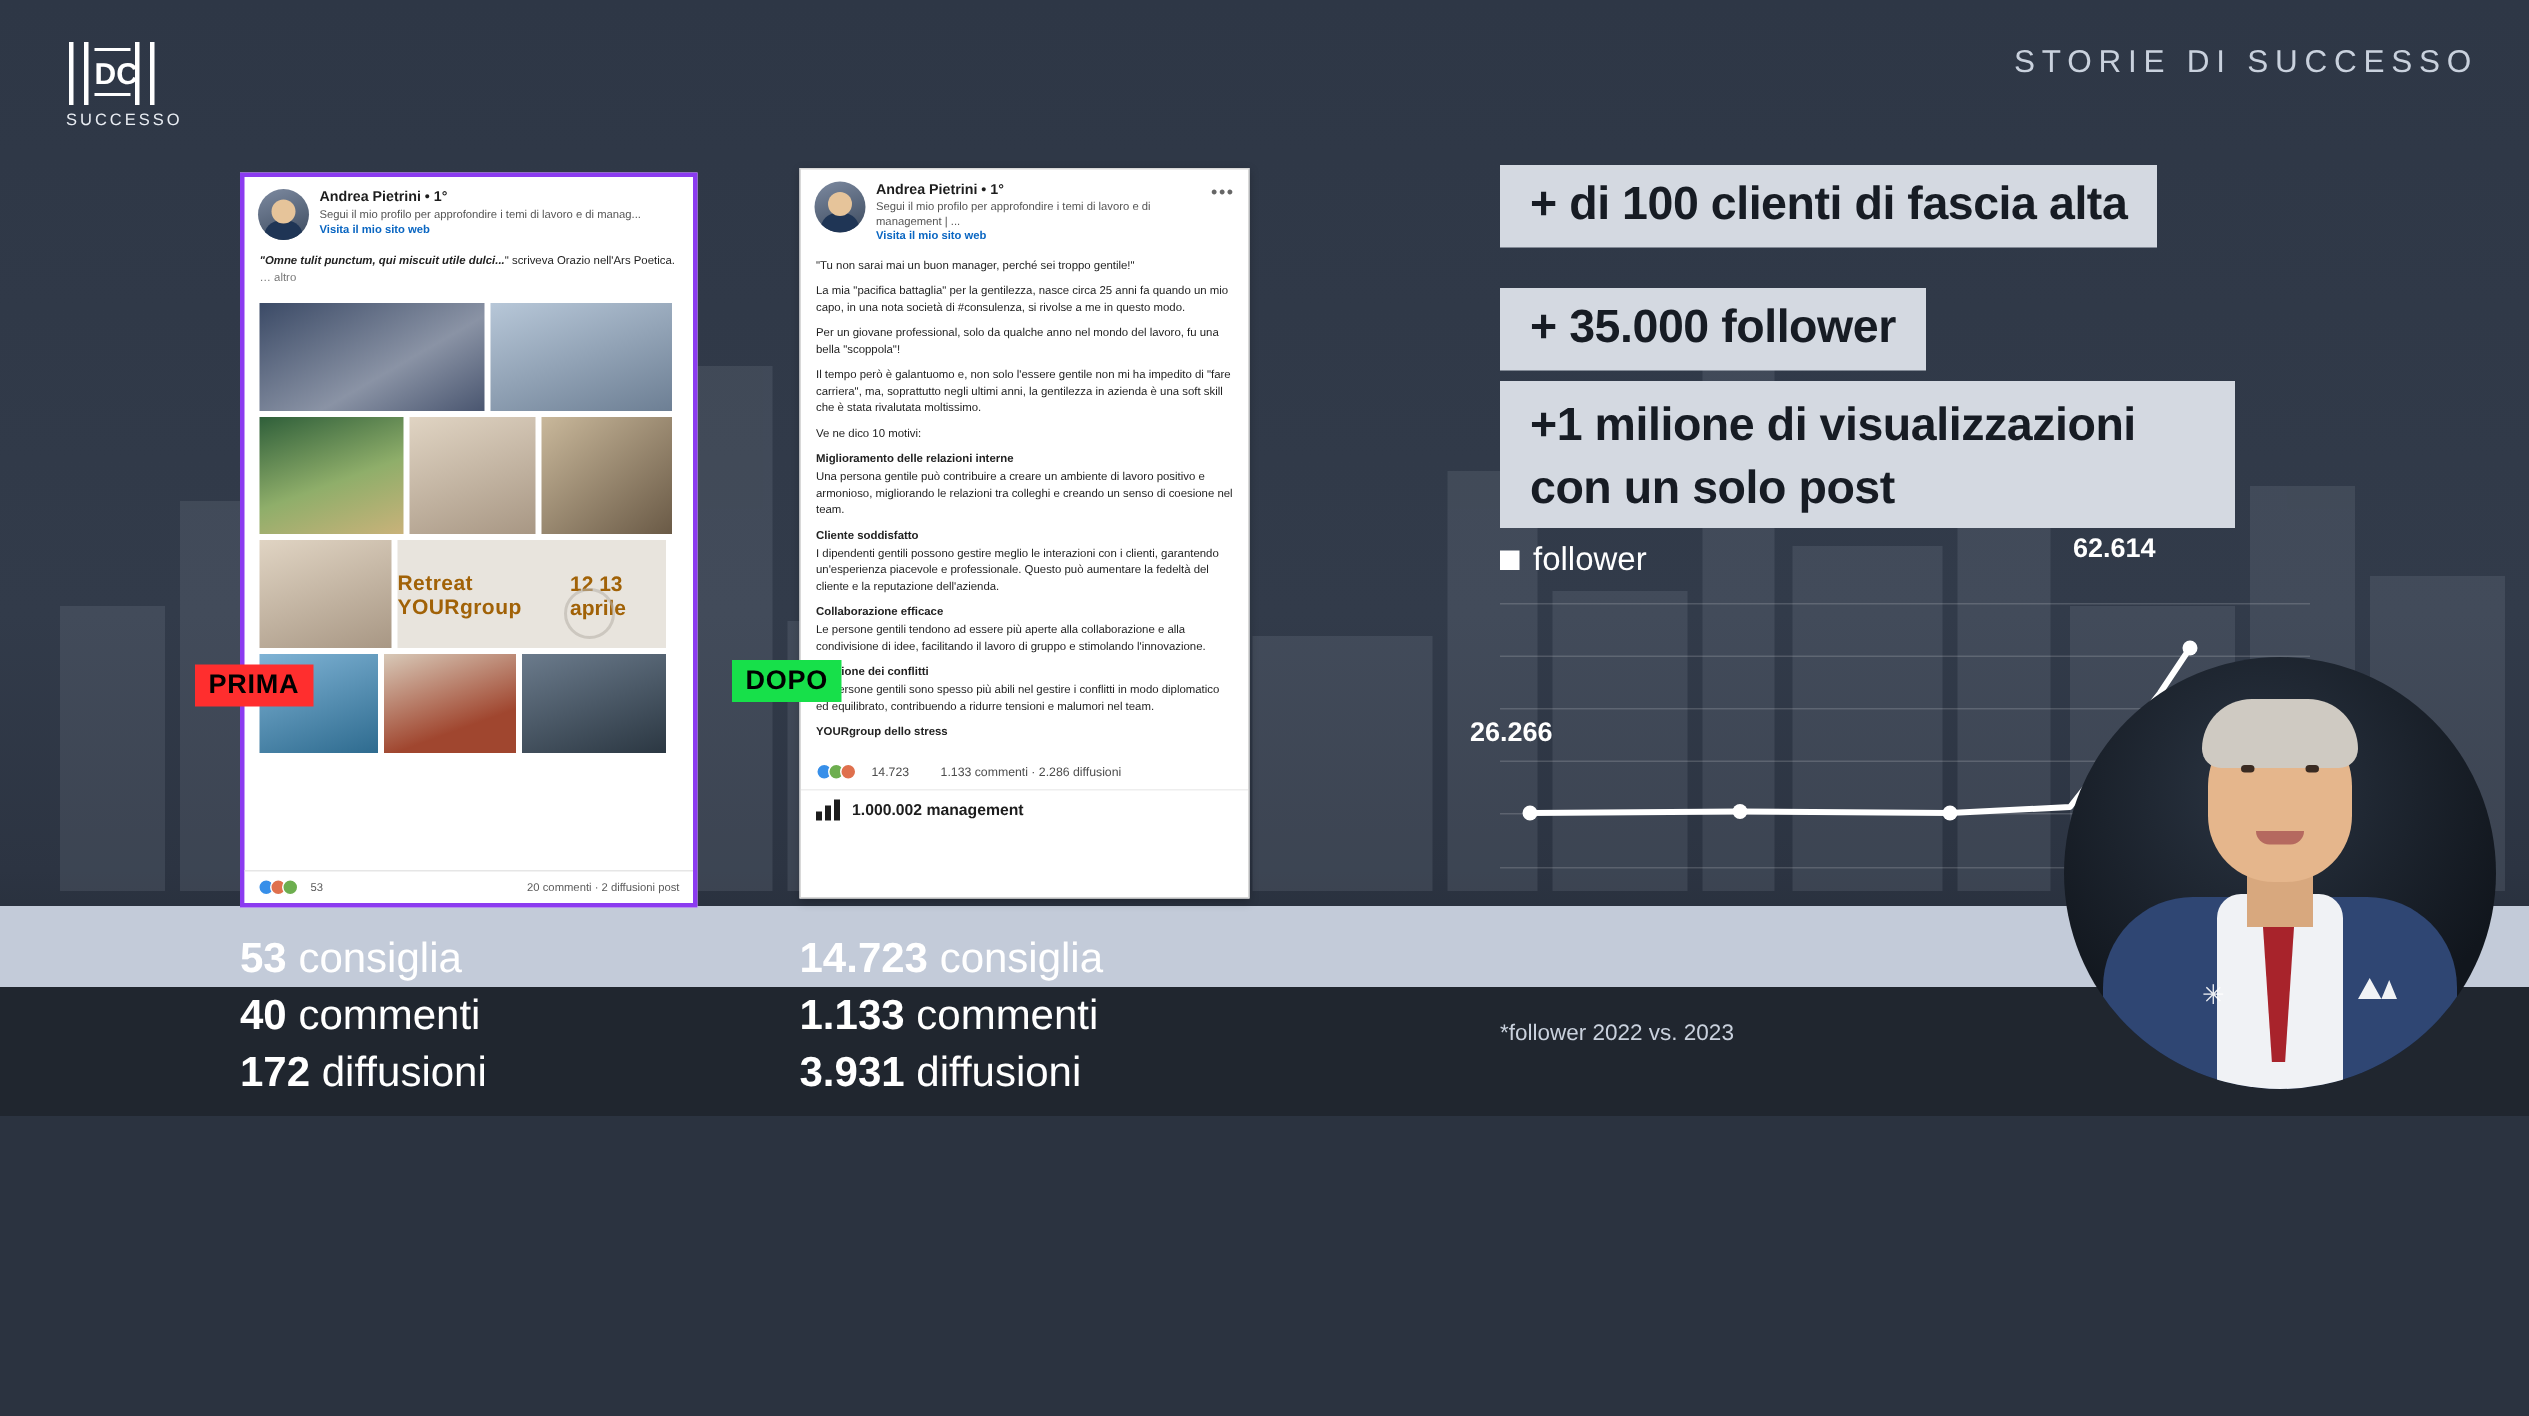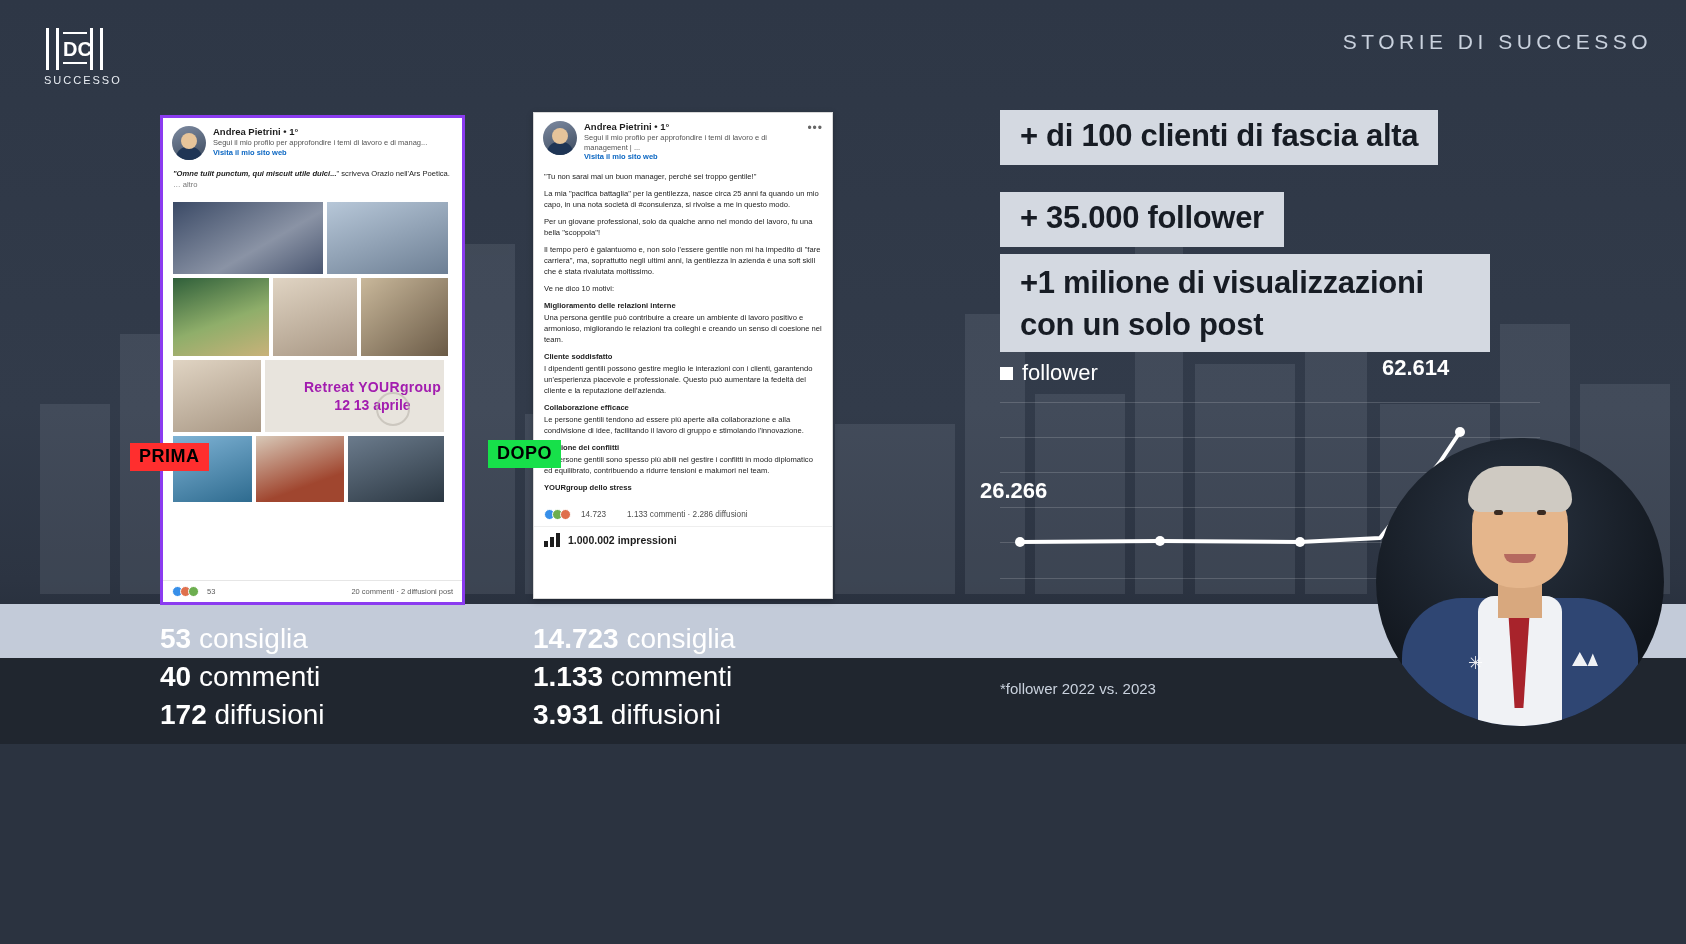--- a/index.html
+++ b/index.html
@@ -93,22 +93,22 @@
 
   
   .collage { padding: 2px 10px 0 10px; }
   .collage-row { display: flex; gap: 4px; margin-bottom: 4px; }
   .ph { background: #b8bec7; position: relative; overflow: hidden; }
   .ph.g1 { background: linear-gradient(150deg,#3b4a66,#8a93a5 60%,#4a5670); }
   .ph.g2 { background: linear-gradient(160deg,#b7c7d8,#6d7f94); }
   .ph.g3 { background: linear-gradient(160deg,#2f5f3a,#8fae6a 55%,#c9b27a); }
   .ph.g4 { background: linear-gradient(160deg,#e0d4c3,#a89784); }
   .ph.g5 { background: linear-gradient(140deg,#c9b89b,#6a5a46); }
-  .ph.g6 { background: #e8e4dd; color:#a21caf; display:flex; flex-direction:column;
-           align-items:center; justify-content:center;padding-left:36px; }
+  .ph.g6 { background: #e8e4dd; color:#a16207; display:flex; 
+           align-items:center; justify-content:center; }
   .ph.g7 { background: linear-gradient(160deg,#7fb3d5,#2e6b8f); }
   .ph.g8 { background: linear-gradient(160deg,#d8c9b8,#a0462f 70%); }
   .ph.g9 { background: linear-gradient(160deg,#6b7b8c,#2b3742); }
   .retreat-t1 { font-size: 14px; font-weight: 600; letter-spacing:.3px;}
   .retreat-t2 { font-size: 14px; font-weight: 600; margin-top: 2px;}
   .retreat-clock{
     position:absolute; right:34px; bottom:6px; width:34px;height:34px;border-radius:50%;
     border:2px solid #b9b4ac; opacity:.6;
   }
   .li-footer {
@@ -162,21 +162,21 @@
 
   
   .chart-wrap { position: absolute; left: 1000px; top: 360px; width: 540px; height: 220px; }
   .legend { display: flex; align-items: center; gap: 9px; color: #fff; font-size: 22px; }
   .legend-swatch { width: 13px; height: 13px; background: #fff; display:block; }
   .grid { position: absolute; left: 0; top: 42px; width: 540px; height: 178px; }
   .grid span {
     position: absolute; left: 0; width: 100%; height: 1px; background: rgba(255,255,255,.16);
   }
   .chart-svg { position: absolute; left: 0; top: 42px; }
-  .val { position: absolute; color: #fff; font-weight: bold; font-size: 22px; }
+  .val { position: absolute; color: #fff; font-weight: bold; font-size: 18px; }
   .val.v1 { left: -20px; top: 118px; }
   .val.v2 { left: 382px; top: -5px; }
   .chart-note {
     position: absolute; left: 1000px; top: 680px;
     color: #c9d1dd; font-size: 15px;
   }
 
   
   .speaker-name {
     position: absolute; right: 290px; top: 740px;
@@ -346,21 +346,21 @@
       </span>
       <span style="margin-left:6px">14.723</span>
       <span style="margin-left:14px">1.133 commenti · 2.286 diffusioni</span>
     </div>
     <div class="impressions">
       <span class="bars">
           <i style="height:6px"></i>
           <i style="height:10px"></i>
           <i style="height:14px"></i>
         </span>
-      <span>1.000.002 impressioni</span>
+      <span>1.000.002 management</span>
     </div>
   </div>
 
   <div class="badge prima">PRIMA</div>
   <div class="badge dopo">DOPO</div>
 
   <div class="metrics left">
     <div><b>53</b> <span>consiglia</span></div>
     <div><b>40</b> <span>commenti</span></div>
     <div><b>172</b> <span>diffusioni</span></div>

